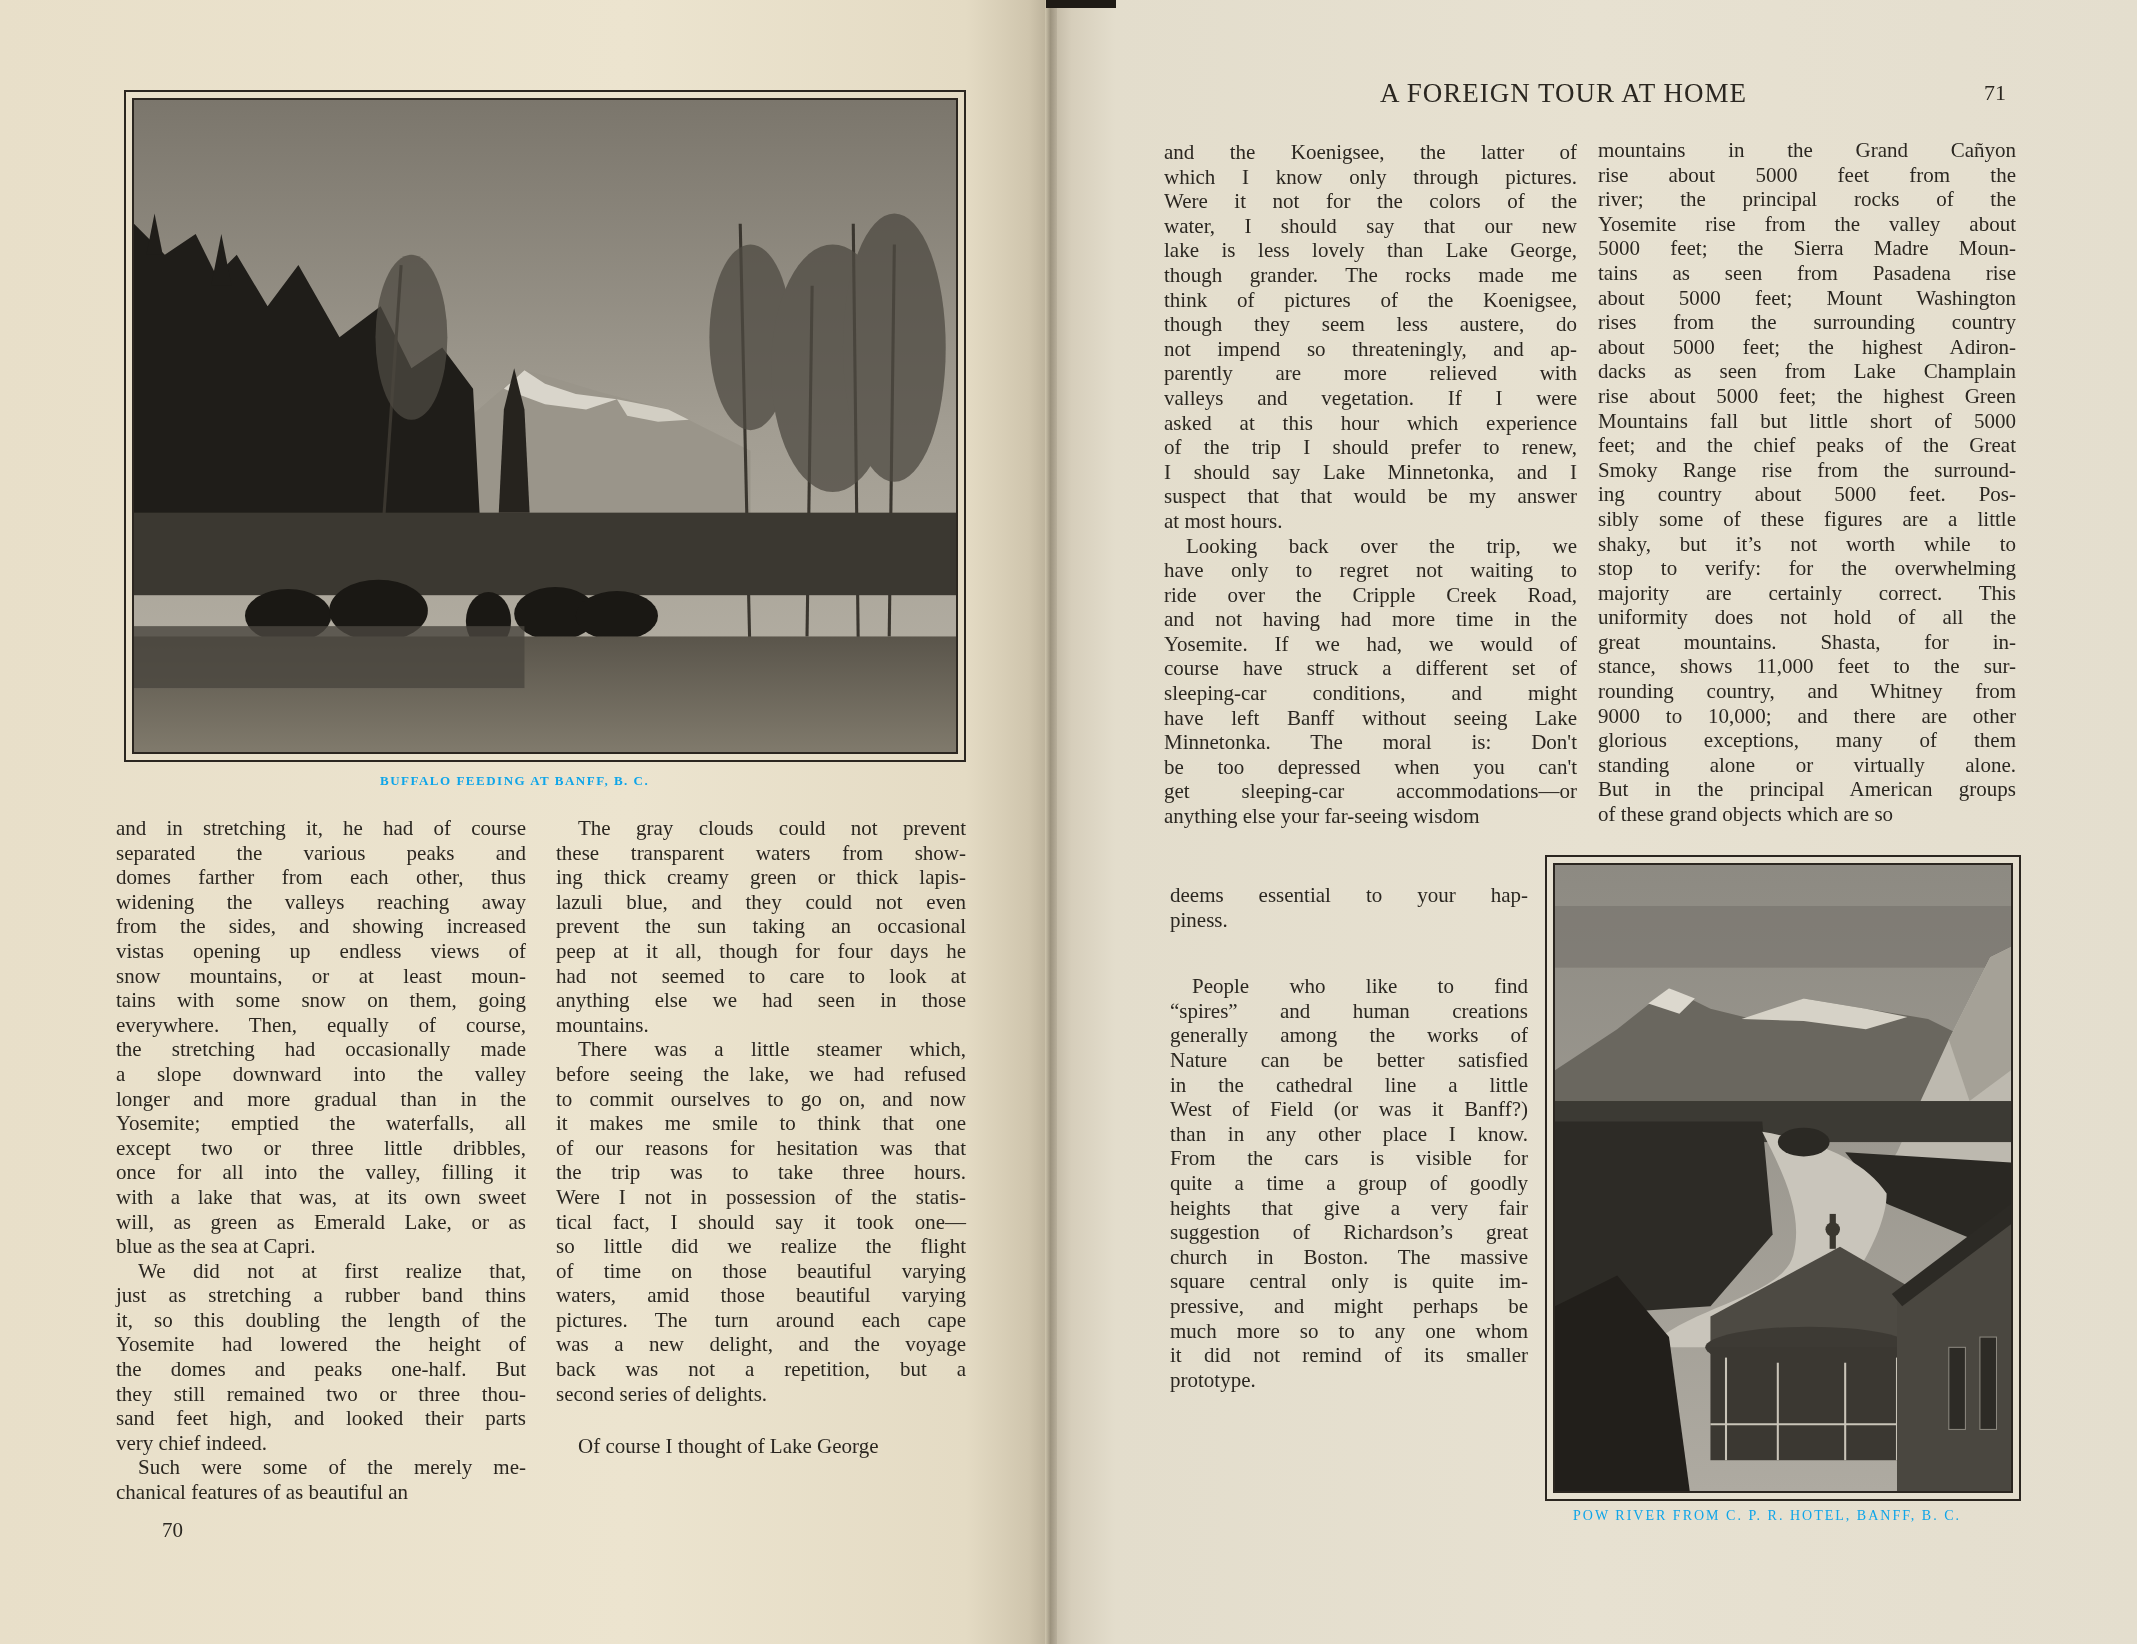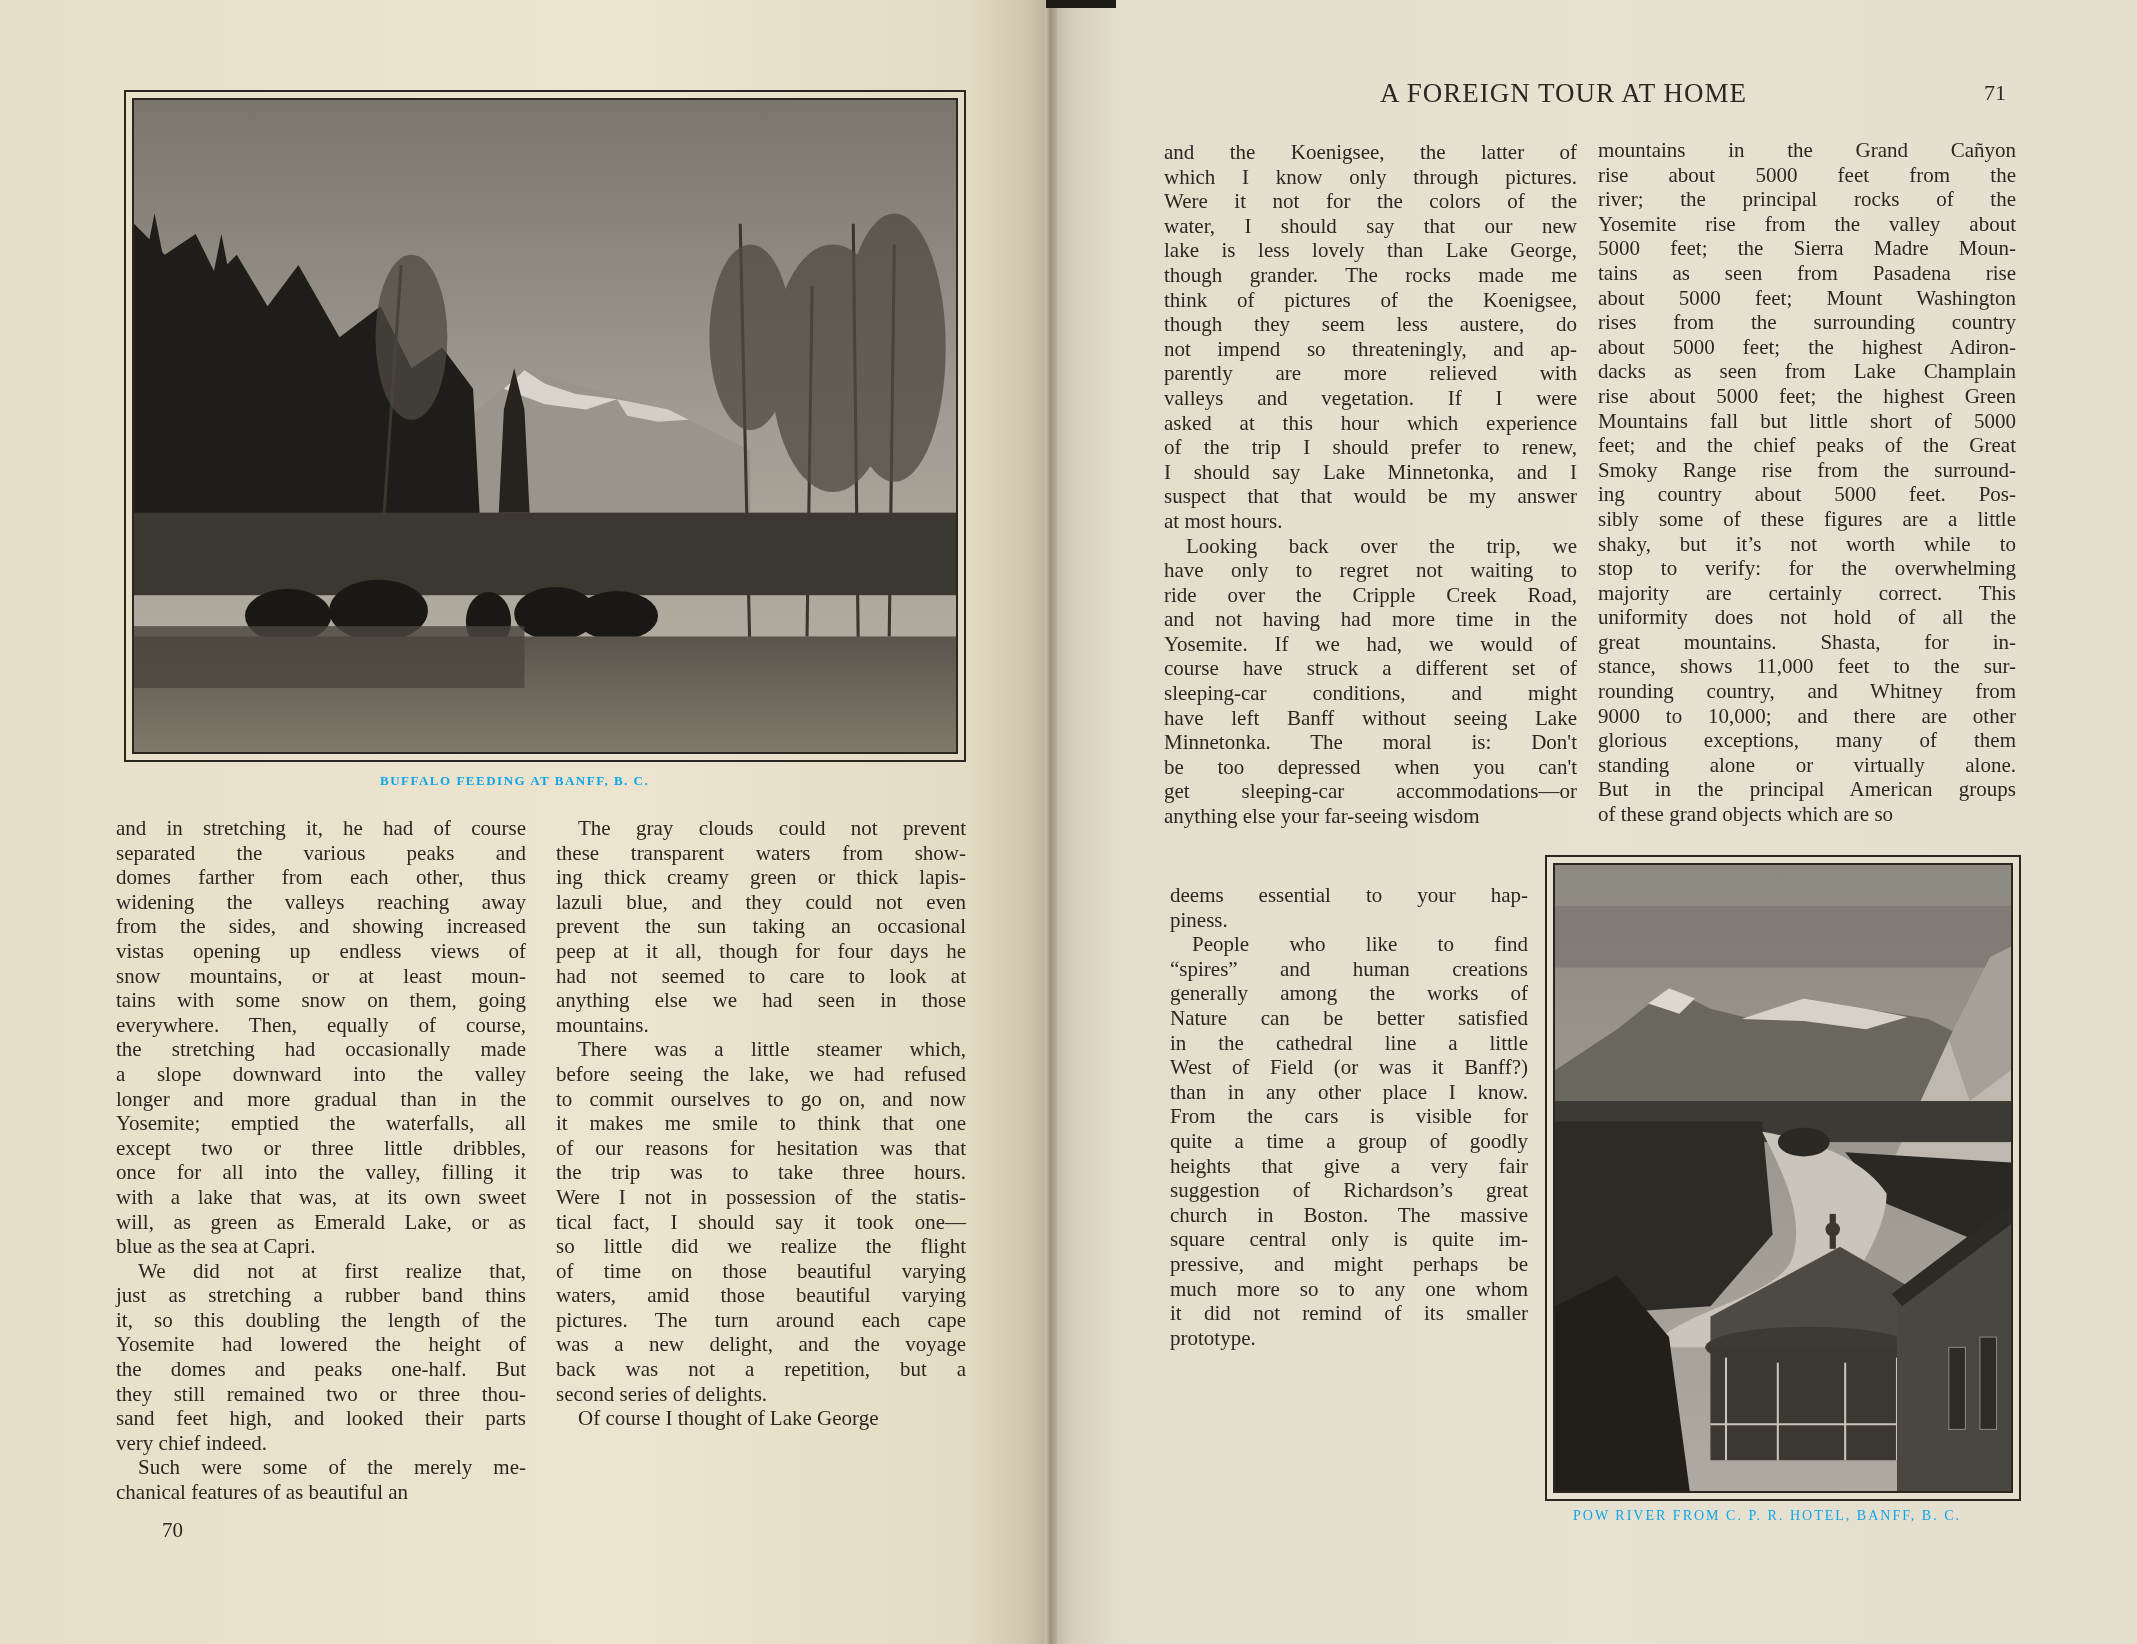--- a/index.html
+++ b/index.html
@@ -204,21 +204,21 @@
         <span class="line">tical fact, I should say it took one—</span>
         <span class="line">so little did we realize the flight</span>
         <span class="line">of time on those beautiful varying</span>
         <span class="line">waters, amid those beautiful varying</span>
         <span class="line">pictures. The turn around each cape</span>
         <span class="line">was a new delight, and the voyage</span>
         <span class="line">back was not a repetition, but a</span>
         <span class="line last">second series of delights.</span>
       </p>
       <p>
-        <span class="line last" style="text-indent: 22px;">Of course I thought of Lake George</span>
+        <span class="line last" style="text-indent: 22px; margin-top: 28px;">Of course I thought of Lake George</span>
       </p>
     </div>
   <div class="folio folio-left">70</div>
 
   <div class="running-head">A FOREIGN TOUR AT HOME</div>
   <div class="folio folio-right">71</div>
 
   <div class="column col-r1">
       <p>
         <span class="line">and the Koenigsee, the latter of</span>
@@ -252,21 +252,21 @@
         <span class="line">get sleeping-car accommodations—or</span>
         <span class="line last">anything else your far-seeing wisdom</span>
       </p>
     </div>
   <div class="column col-r1b">
       <p>
         <span class="line">deems essential to your hap-</span>
         <span class="line last">piness.</span>
       </p>
       <p>
-        <span class="line" style="text-indent: 22px;">People who like to find</span>
+        <span class="line" style="text-indent: 22px; margin-top: 42px;">People who like to find</span>
         <span class="line">“spires” and human creations</span>
         <span class="line">generally among the works of</span>
         <span class="line">Nature can be better satisfied</span>
         <span class="line">in the cathedral line a little</span>
         <span class="line">West of Field (or was it Banff?)</span>
         <span class="line">than in any other place I know.</span>
         <span class="line">From the cars is visible for</span>
         <span class="line">quite a time a group of goodly</span>
         <span class="line">heights that give a very fair</span>
         <span class="line">suggestion of Richardson’s great</span>

